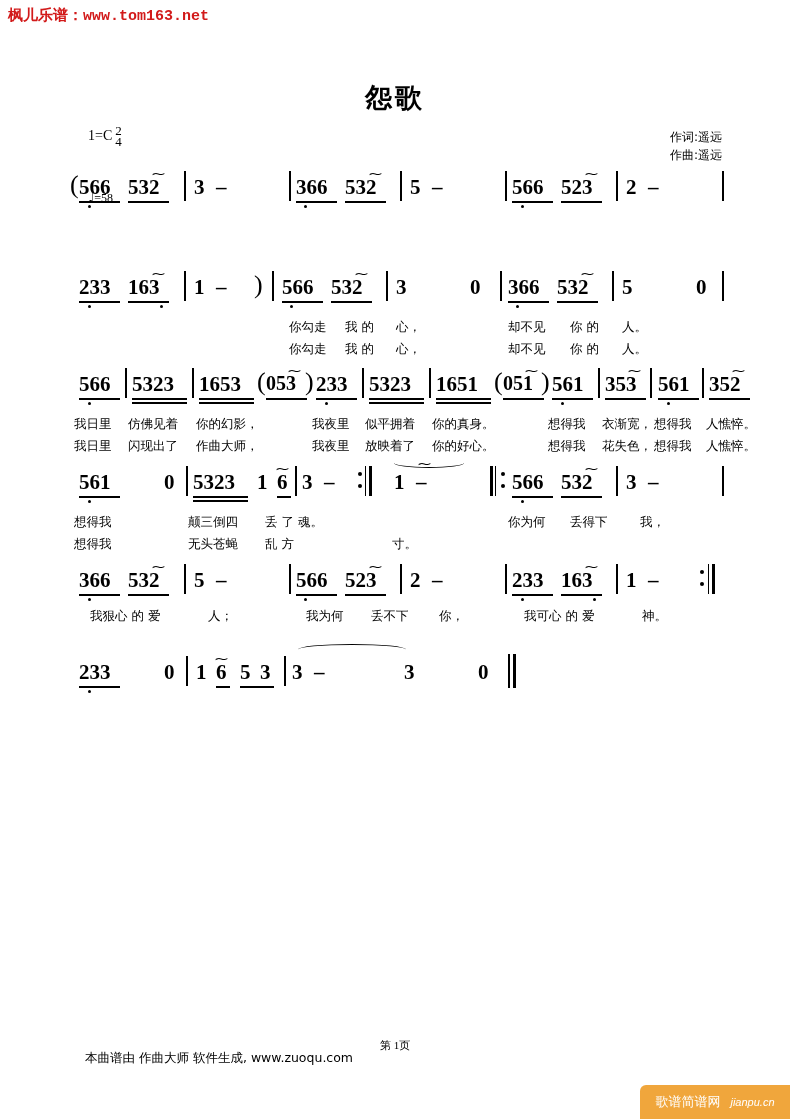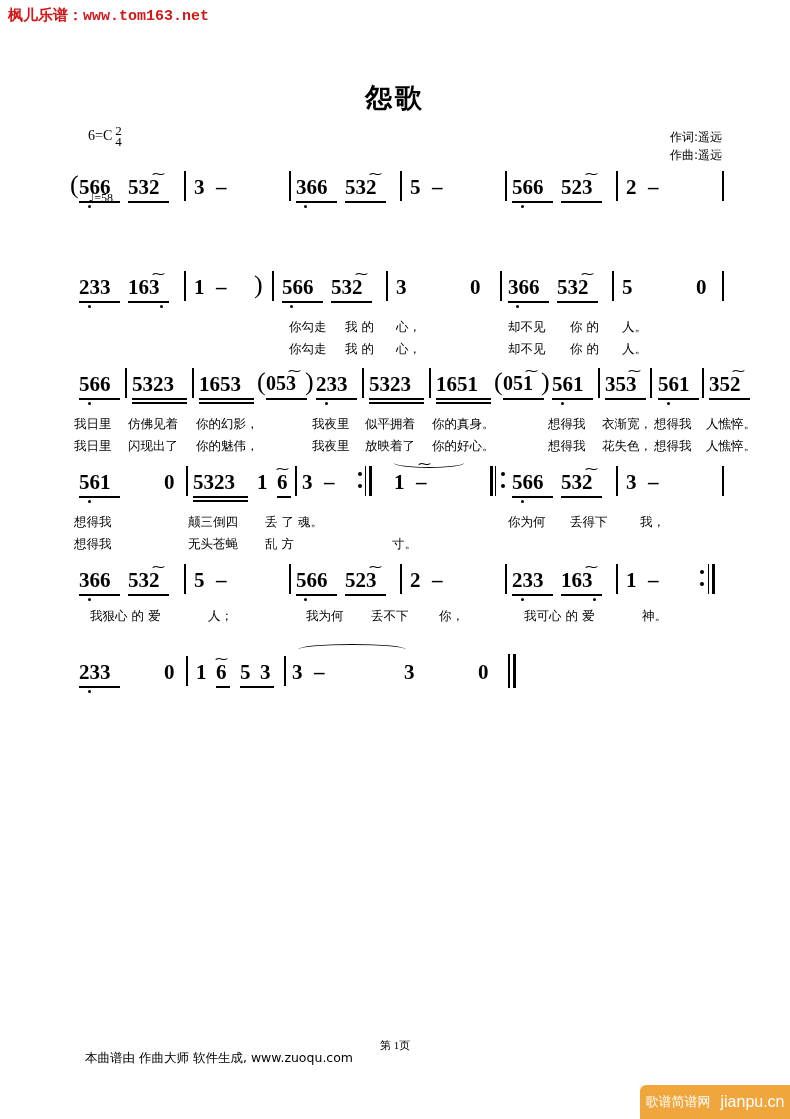--- a/index.html
+++ b/index.html
@@ -100,36 +100,36 @@
   .watermark-bottom{
     position:absolute;right:0px;bottom:0px;
     width:150px;height:34px;
     background:#f0a63c;
     color:#fff;
     font-family:"DejaVu Sans", sans-serif;
     font-size:13px;
     display:flex;align-items:center;justify-content:center;
     border-top-left-radius:6px;
   }
-  .watermark-bottom .sub{font-family:"Liberation Sans",sans-serif;font-size:16px;margin-left:10px;}
+  .watermark-bottom .sub{font-family:"Liberation Sans",sans-serif;font-size:11px;margin-left:10px;font-style:italic;}
 </style>
 </head>
 <body>
 
 <div class="watermark-top">枫儿乐谱：www.tom163.net</div>
 
 <div class="title">怨歌</div>
 
 <div class="credits">
   <div>作词:遥远</div>
   <div>作曲:遥远</div>
 </div>
 
 <div class="keysig">
-  <span>6=C</span><span class="frac"><span class="num">2</span><span class="den">4</span></span>
+  <span>1=C</span><span class="frac"><span class="num">2</span><span class="den">4</span></span>
 </div>
 <div class="tempo">
   <span class="note">♩</span><span>=58</span>
 </div>
 
 <div class="system" style="top:175px;">
   <div class="noteline">
 
     <div class="paren" style="left:70px;top:-5px;">(</div>
 
@@ -294,21 +294,21 @@
     <span class="lyr" style="left:365px;">似平拥着</span>
     <span class="lyr" style="left:432px;">你的真身。</span>
     <span class="lyr" style="left:548px;">想得我</span>
     <span class="lyr" style="left:602px;">衣渐宽，</span>
     <span class="lyr" style="left:654px;">想得我</span>
     <span class="lyr" style="left:706px;">人憔悴。</span>
   </div>
   <div class="lyricline" style="top:12px;">
     <span class="lyr" style="left:74px;">我日里</span>
     <span class="lyr" style="left:128px;">闪现出了</span>
-    <span class="lyr" style="left:196px;">你的魅伟，</span>
+    <span class="lyr" style="left:196px;">作曲大师，</span>
     <span class="lyr" style="left:312px;">我夜里</span>
     <span class="lyr" style="left:365px;">放映着了</span>
     <span class="lyr" style="left:432px;">你的好心。</span>
     <span class="lyr" style="left:548px;">想得我</span>
     <span class="lyr" style="left:602px;">花失色，</span>
     <span class="lyr" style="left:654px;">想得我</span>
     <span class="lyr" style="left:706px;">人憔悴。</span>
   </div>
 </div>
 

